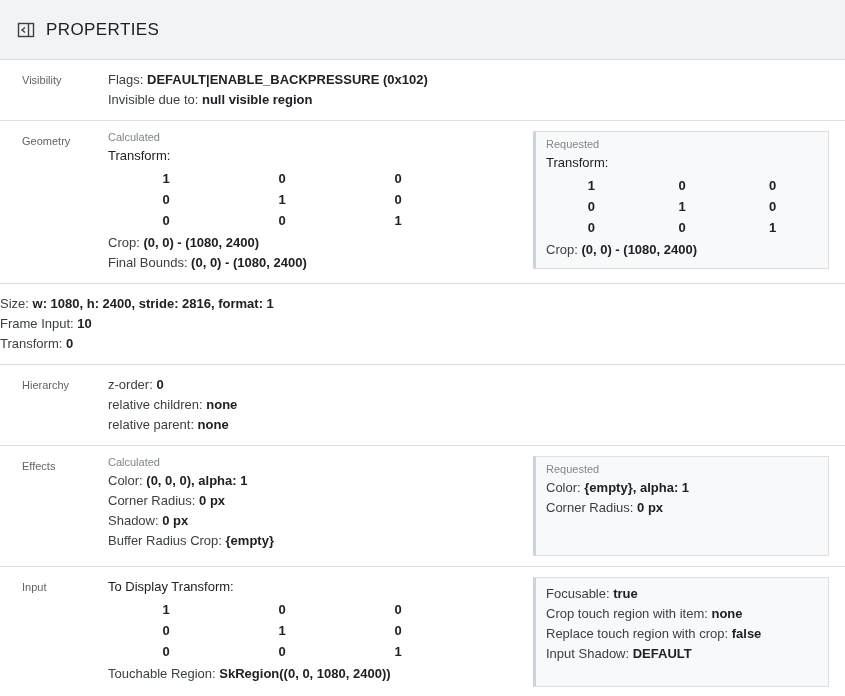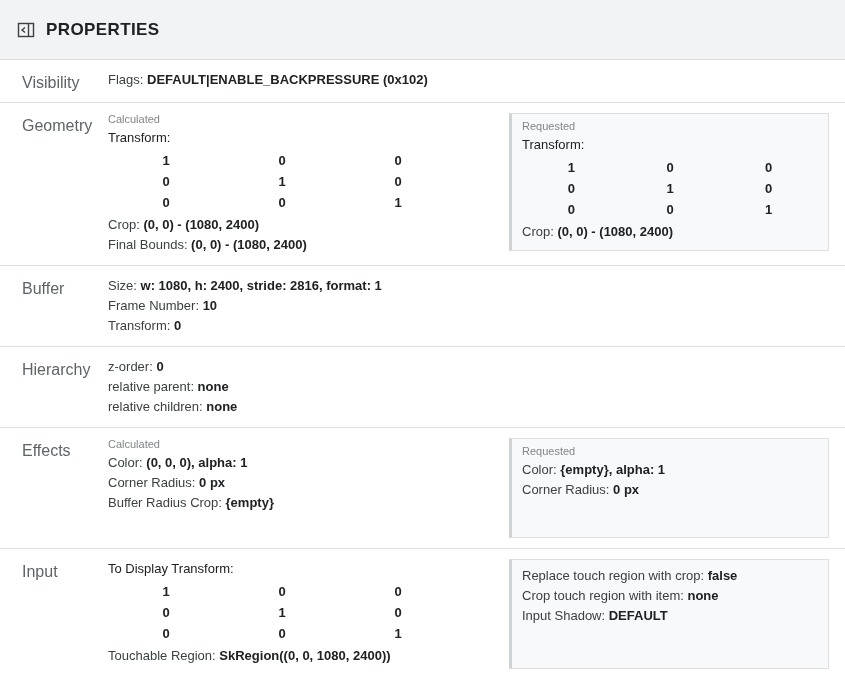--- a/index.html
+++ b/index.html
@@ -37,21 +37,21 @@
     width: 20px;
     height: 20px;
     margin-right: 10px;
     display: inline-flex;
     align-items: center;
     justify-content: center;
     color: #3c4043;
   }
   .header-title {
     font-size: 17px;
-    font-weight: bold;
+    font-weight: normal;
     letter-spacing: 0.4px;
     color: #202124;
     text-align: right;
   }
   
   .sections {
     flex: 1;
     overflow: hidden;
   }
   .section {
@@ -62,37 +62,37 @@
   }
   .section:last-child {
     border-bottom: none;
   }
   .sec-label {
     width: 108px;
     flex: none;
     padding-left: 22px;
     padding-top: 4px;
     box-sizing: border-box;
-    font-size: 16px;
+    font-size: 11px;
     color: #5f6368;
   }
   .sec-body {
     flex: 1;
     display: flex;
     padding-right: 16px;
     box-sizing: border-box;
   }
   .col-left {
     flex: 1;
     min-width: 0;
     padding-right: 10px;
     box-sizing: border-box;
   }
   .col-right {
-    width: 320px;
+    width: 296px;
     flex: none;
     box-sizing: border-box;
   }
   .col-right.plain {
     padding-left: 0;
   }
   .boxed {
     background: #f8f9fa;
     border: 1px solid #e0e0e0;
     border-left: 3px solid #cfd3d6;
@@ -155,20 +155,24 @@
   <div class="sections">
 
     <div class="section">
       <div class="sec-label">Visibility</div>
       <div class="sec-body">
         <div class="col-left">
           <div class="line">
             <span class="key">Flags: </span>
             <span class="val">DEFAULT|ENABLE_BACKPRESSURE (0x102)</span>
           </div>
+          <div class="line">
+            <span class="key">Invisible due to: </span>
+            <span class="val">null visible region</span>
+          </div>
         </div>
         <div class="col-right plain"></div>
       </div>
     </div>
 
     <div class="section">
       <div class="sec-label">Geometry</div>
       <div class="sec-body">
         <div class="col-left">
           <div class="grp-title">Calculated</div>
@@ -223,71 +227,74 @@
             <div class="line">
               <span class="key">Crop: </span>
               <span class="val">(0, 0) - (1080, 2400)</span>
             </div>
           </div>
         </div>
       </div>
     </div>
 
     <div class="section">
-      <div class="sec-label">Buffer</div>
       <div class="sec-body">
         <div class="col-left">
           <div class="line">
             <span class="key">Size: </span>
             <span class="val">w: 1080, h: 2400, stride: 2816, format: 1</span>
           </div>
           <div class="line">
-            <span class="key">Frame Number: </span>
+            <span class="key">Frame Input: </span>
             <span class="val">10</span>
           </div>
           <div class="line">
             <span class="key">Transform: </span>
             <span class="val">0</span>
           </div>
         </div>
       </div>
     </div>
 
     <div class="section">
       <div class="sec-label">Hierarchy</div>
       <div class="sec-body">
         <div class="col-left">
           <div class="line">
             <span class="key">z-order: </span>
             <span class="val">0</span>
           </div>
           <div class="line">
+            <span class="key">relative children: </span>
+            <span class="val">none</span>
+          </div>
+          <div class="line">
             <span class="key">relative parent: </span>
             <span class="val">none</span>
           </div>
-          <div class="line">
-            <span class="key">relative children: </span>
-            <span class="val">none</span>
-          </div>
         </div>
         <div class="col-right plain"></div>
       </div>
     </div>
 
     <div class="section">
       <div class="sec-label">Effects</div>
       <div class="sec-body">
         <div class="col-left">
           <div class="grp-title">Calculated</div>
           <div class="line">
             <span class="key">Color: </span>
             <span class="val">(0, 0, 0), alpha: 1</span>
           </div>
           <div class="line">
             <span class="key">Corner Radius: </span>
+            <span class="val">0 px</span>
+          </div>
+          <div class="line">
+            <span class="key">Shadow: </span>
             <span class="val">0 px</span>
           </div>
           <div class="line">
             <span class="key">Buffer Radius Crop: </span>
             <span class="val">{empty}</span>
           </div>
         </div>
         <div class="col-right">
           <div class="boxed" style="min-height:100px;">
             <div class="grp-title">Requested</div>
@@ -327,28 +334,32 @@
             </div>
           </div>
           <div class="line">
             <span class="key">Touchable Region: </span>
             <span class="val">SkRegion((0, 0, 1080, 2400))</span>
           </div>
         </div>
         <div class="col-right">
           <div class="boxed" style="min-height:110px;">
             <div class="line">
+              <span class="key">Focusable: </span>
+              <span class="val">true</span>
+            </div>
+            <div class="line">
+              <span class="key">Crop touch region with item: </span>
+              <span class="val">none</span>
+            </div>
+            <div class="line">
               <span class="key">Replace touch region with crop: </span>
               <span class="val">false</span>
             </div>
             <div class="line">
-              <span class="key">Crop touch region with item: </span>
-              <span class="val">none</span>
-            </div>
-            <div class="line">
               <span class="key">Input Shadow: </span>
               <span class="val">DEFAULT</span>
             </div>
           </div>
         </div>
       </div>
     </div>
 
   </div>
 </div>

